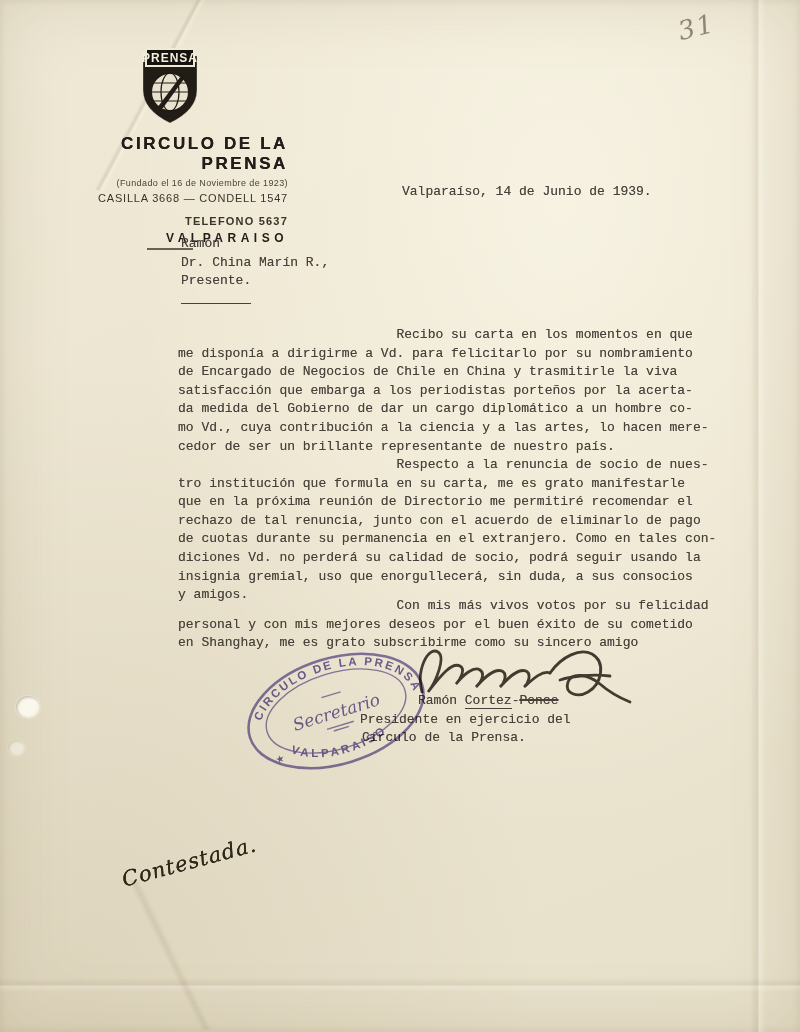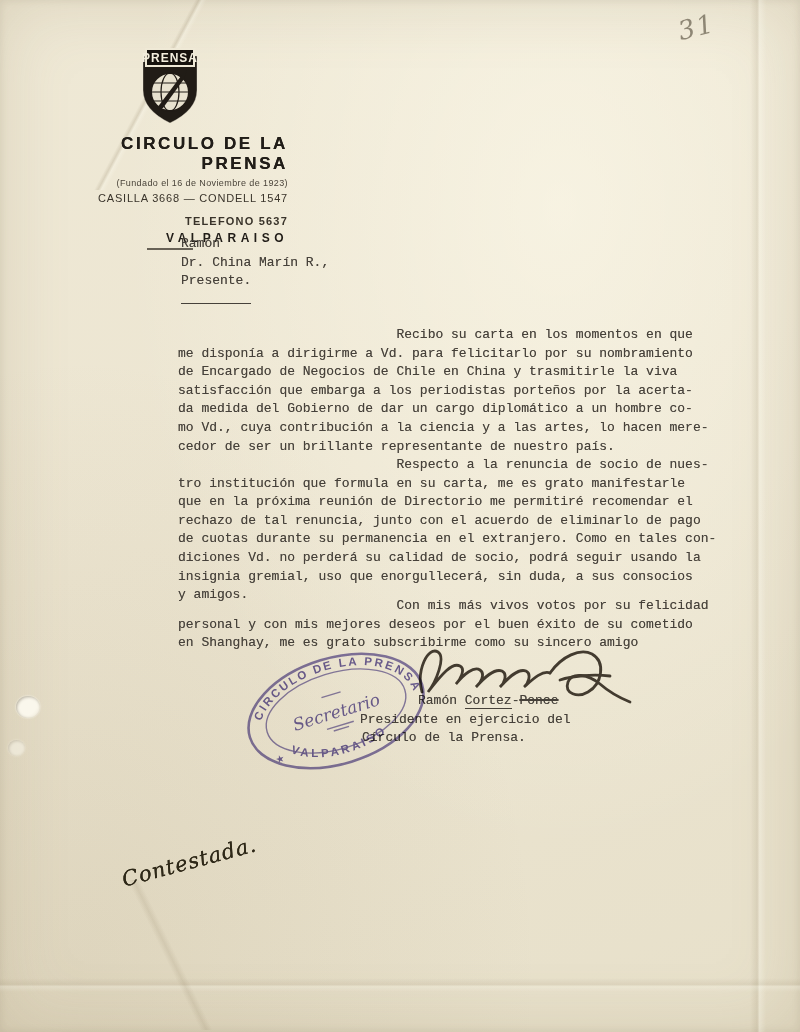--- a/index.html
+++ b/index.html
@@ -117,20 +117,21 @@
       <text x="33" y="16" text-anchor="middle" font-family="Liberation Sans, sans-serif" font-size="12" font-weight="bold" fill="#f3eedd" letter-spacing="1">PRENSA</text>
     </svg>
     <div class="org-name">CIRCULO DE LA PRENSA</div>
     <div class="founded">(Fundado el 16 de Noviembre de 1923)</div>
     <div class="addr">CASILLA 3668  —  CONDELL 1547</div>
     <div class="phone">TELEFONO 5637</div>
     <div class="city">VALPARAISO</div>
     <div class="city-rule"></div>
   </div>
 
+  <div class="tw date-line">Valparaíso, 14 de Junio de 1939.</div>
 
   <div class="tw recipient">
     <div>Ramón</div>
     <div>Dr. China Marín R.,</div>
     <div><span class="u">Presente.</span></div>
   </div>
 
 
   <div class="tw para p1">                            Recibo su carta en los momentos en que
 me disponía a dirigirme a Vd. para felicitarlo por su nombramiento

